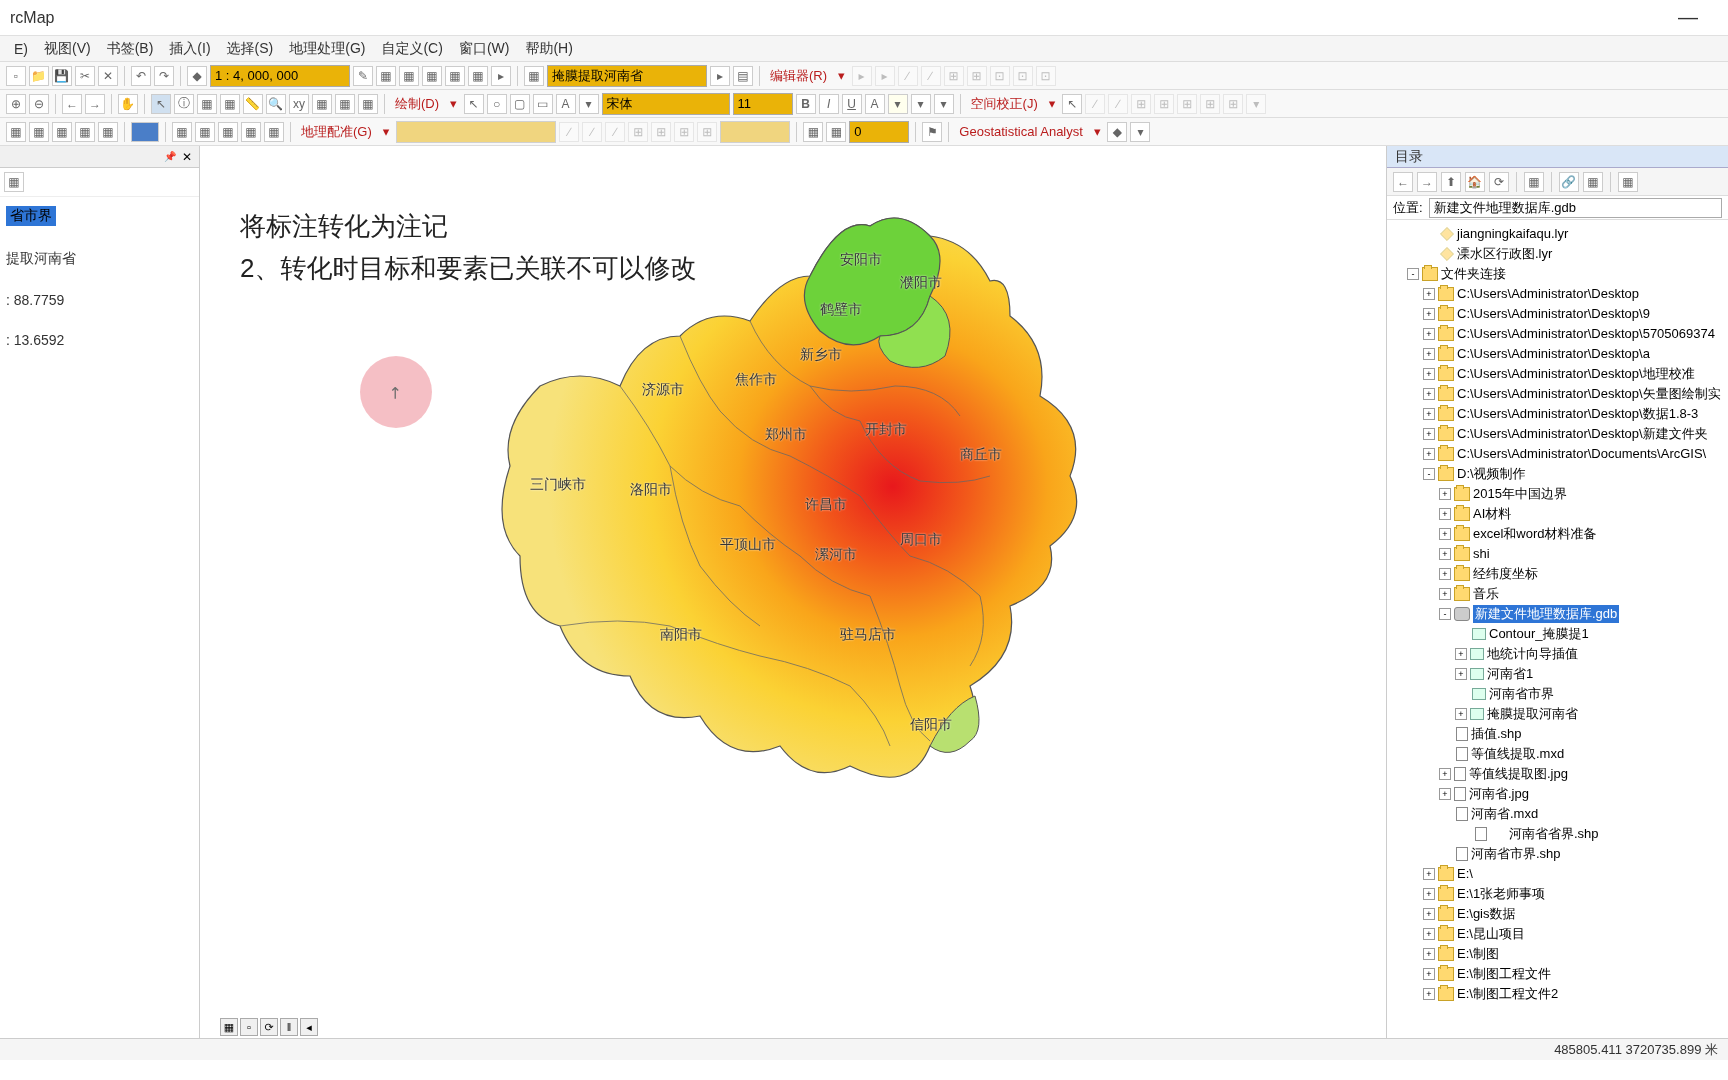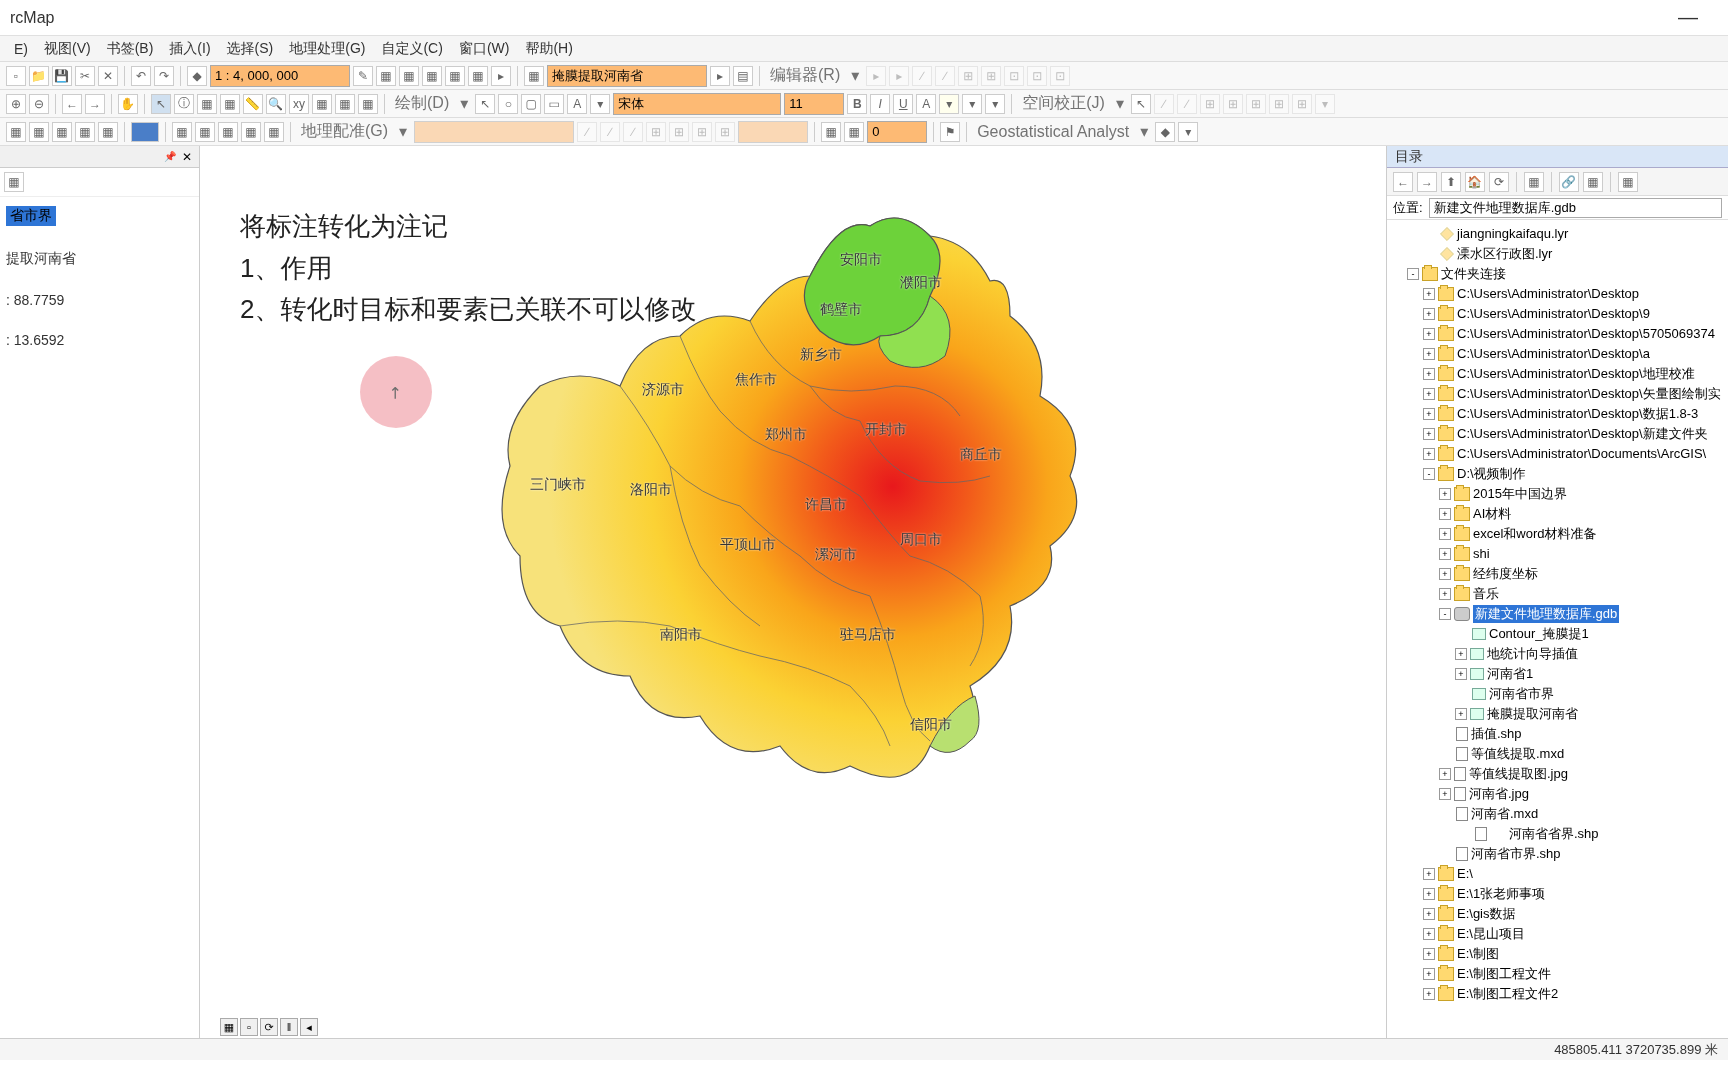--- a/index.html
+++ b/index.html
@@ -3,22 +3,22 @@
 <meta charset="utf-8">
 <style>
 *{box-sizing:border-box;margin:0;padding:0;font-family:"Microsoft YaHei",SimSun,sans-serif}
 body{width:1728px;height:1080px;background:#fff;overflow:hidden;position:relative}
 .titlebar{height:36px;background:#fff;border-bottom:1px solid #e0e0e0;display:flex;align-items:center;padding:0 10px;font-size:16px;color:#333}
 .menubar{height:26px;background:#f5f5f5;border-bottom:1px solid #ddd;display:flex;align-items:center;padding:0 8px;font-size:14px;color:#333;gap:4px}
 .menubar span{padding:2px 6px;cursor:pointer}
 .toolbar-row{height:28px;background:#f8f8f8;border-bottom:1px solid #ddd;display:flex;align-items:center;padding:0 6px;gap:3px;font-size:13px}
 .tb-btn{width:20px;height:20px;border:1px solid #ccc;background:#fff;display:flex;align-items:center;justify-content:center;color:#666;font-size:12px;cursor:pointer}
 .tb-sep{width:1px;height:20px;background:#ccc;margin:0 3px}
-.tb-combo{height:22px;border:1px solid #aaa;background:#fdba74;padding:0 4px;font-size:13px;display:flex;align-items:center;min-width:60px}
-.tb-text{font-size:16px;color:#737373;padding:0 4px}
+.tb-combo{height:22px;border:1px solid #aaa;background:#eab308;padding:0 4px;font-size:13px;display:flex;align-items:center;min-width:60px}
+.tb-text{font-size:13px;color:#b91c1c;padding:0 4px}
 .main-area{display:flex;height:calc(100% - 170px);position:relative}
 .toc-panel{width:200px;background:#fff;border-right:1px solid #ccc;position:relative;font-size:14px}
 .toc-header{height:22px;background:#f0f0f0;border-bottom:1px solid #ccc;display:flex;align-items:center;justify-content:flex-end;padding:0 4px;gap:2px}
 .toc-header .pin{font-size:10px;cursor:pointer}
 .toc-header .close{font-size:12px;cursor:pointer;padding:0 3px}
 .toc-body{padding:6px;font-size:14px;color:#333}
 .toc-item{padding:3px 0}
 .toc-highlight{background:#2e75d6;color:#000000;padding:1px 4px;display:inline-block}
 .map-canvas{flex:1;background:#fff;position:relative;overflow:hidden}
 .catalog-panel{width:342px;background:#fff;border-left:1px solid #ccc;display:flex;flex-direction:column;font-size:13px}
@@ -127,21 +127,21 @@
   <div class="tb-btn">▦</div>
   <div class="tb-sep"></div>
   <span class="tb-text">绘制(D)</span>
   <span class="tb-text">▾</span>
   <div class="tb-btn">↖</div>
   <div class="tb-btn">○</div>
   <div class="tb-btn">▢</div>
   <div class="tb-btn">▭</div>
   <div class="tb-btn">A</div>
   <div class="tb-btn">▾</div>
-  <div class="tb-combo" style="width:168px">宋体</div>
+  <div class="tb-combo" style="width:128px">宋体</div>
   <div class="tb-combo" style="width:44px">11</div>
   <div class="tb-btn">
       <b>B</b>
     </div>
   <div class="tb-btn">
       <i>I</i>
     </div>
   <div class="tb-btn">
       <u>U</u>
     </div>
@@ -219,21 +219,20 @@
       <div style="height:18px"></div>
       <div class="toc-item"><span>:</span> <span>88.7759</span></div>
       <div style="height:18px"></div>
       <div class="toc-item"><span>:</span> <span>13.6592</span></div>
     </div>
   </div>
 
   <div class="map-canvas">
     <div class="annotation" style="top:60px;left:40px">
       <div>将标注转化为注记</div>
-      <div>1、作用</div>
       <div>2、转化时目标和要素已关联不可以修改</div>
     </div>
     <div class="pink-circle" style="top:210px;left:160px"></div>
 
     <svg class="map-svg" width="640" height="640" viewBox="0 0 640 640">
       <defs>
         <radialGradient id="heat" cx="68%" cy="48%" r="60%">
           <stop offset="0%" stop-color="#e8181c"></stop>
           <stop offset="22%" stop-color="#f25a1a"></stop>
           <stop offset="45%" stop-color="#f9a51a"></stop>

